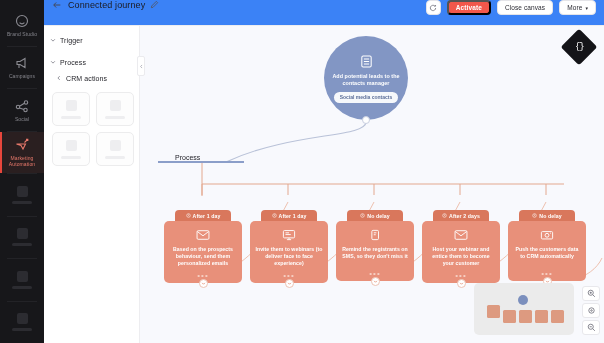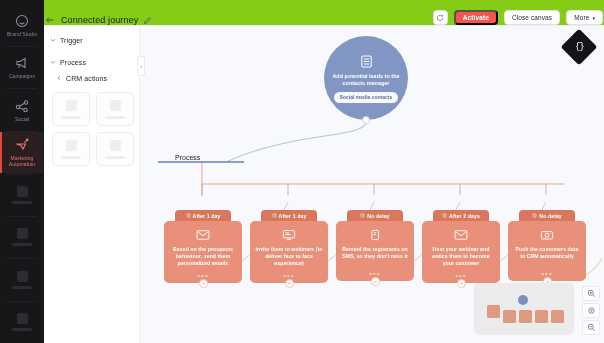--- a/index.html
+++ b/index.html
@@ -71,22 +71,22 @@
     position: absolute; left: 137px; top: 56px; width: 8px; height: 20px;
     background: #fff; border: 1px solid #ebebee; border-radius: 2px;
     display: flex; align-items: center; justify-content: center; z-index: 6;
     color: #a9a9b2;
   }
   .panel-handle svg { width: 5px; height: 5px; display: block; }
 
   
   .header {
     position: absolute; left: 44px; top: 0; right: 0; height: 26px;
-    background: #84cc16; border-bottom: 1px solid #ededf0;
-    display: flex; align-items: flex-end; padding: 0 1px; z-index: 7;
+    background: #3b82f6; border-bottom: 1px solid #ededf0;
+    display: flex; align-items: flex-start; padding: 0 8px; z-index: 7;
   }
   .back-arrow { width: 10px; height: 10px; color: #44444c; margin-right: 6px; }
   .back-arrow svg { width: 10px; height: 10px; display: block; }
   .title { font-size: 9px; color: #1b1b22; letter-spacing: .1px; }
   .edit-icon { width: 9px; height: 9px; color: #55555e; margin-left: 5px; }
   .edit-icon svg { width: 9px; height: 9px; display: block; }
   .hdr-right { margin-left: auto; display: flex; align-items: center; gap: 6px; }
   .icon-btn {
     width: 15px; height: 15px; border: 1px solid #e4e4e8; border-radius: 4px;
     background: #fff; display: flex; align-items: center; justify-content: center;

